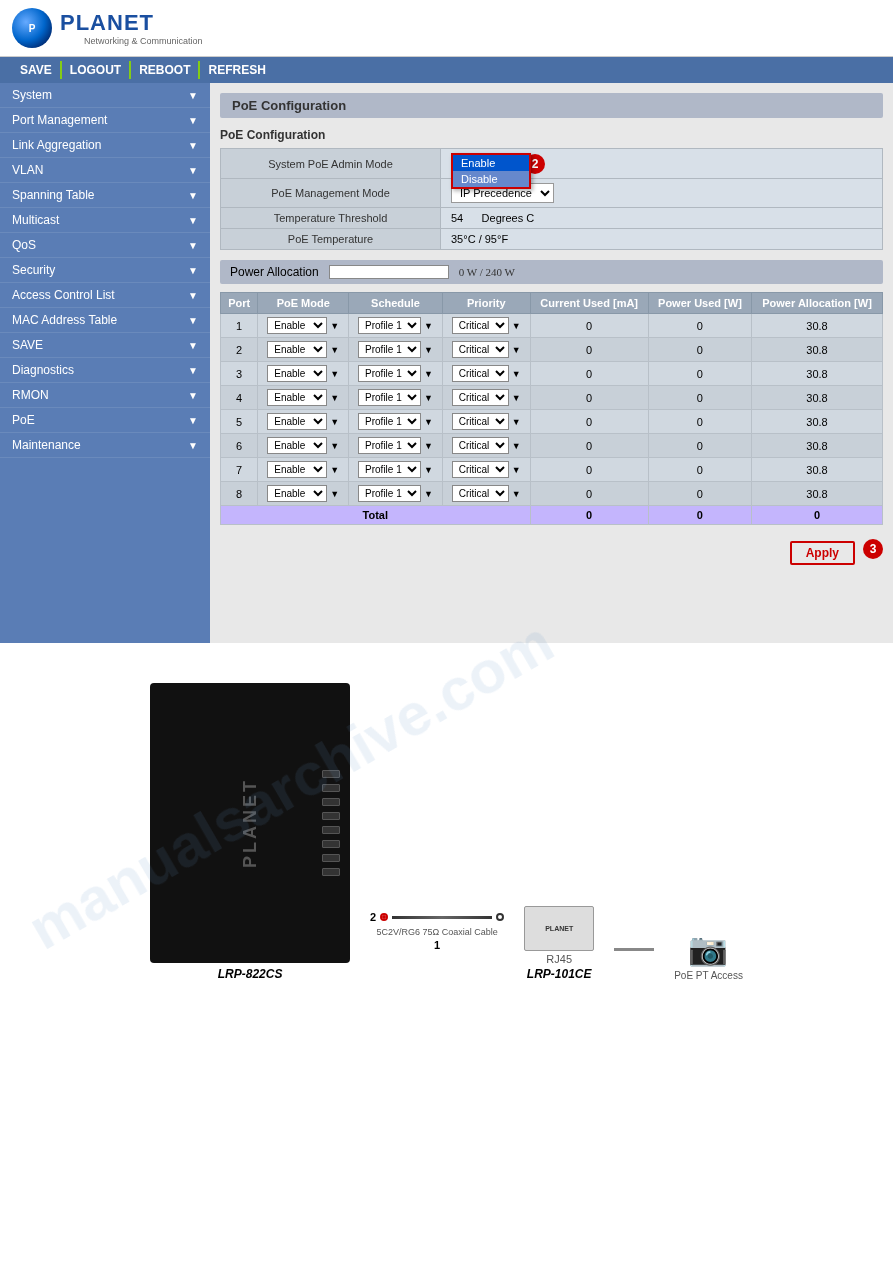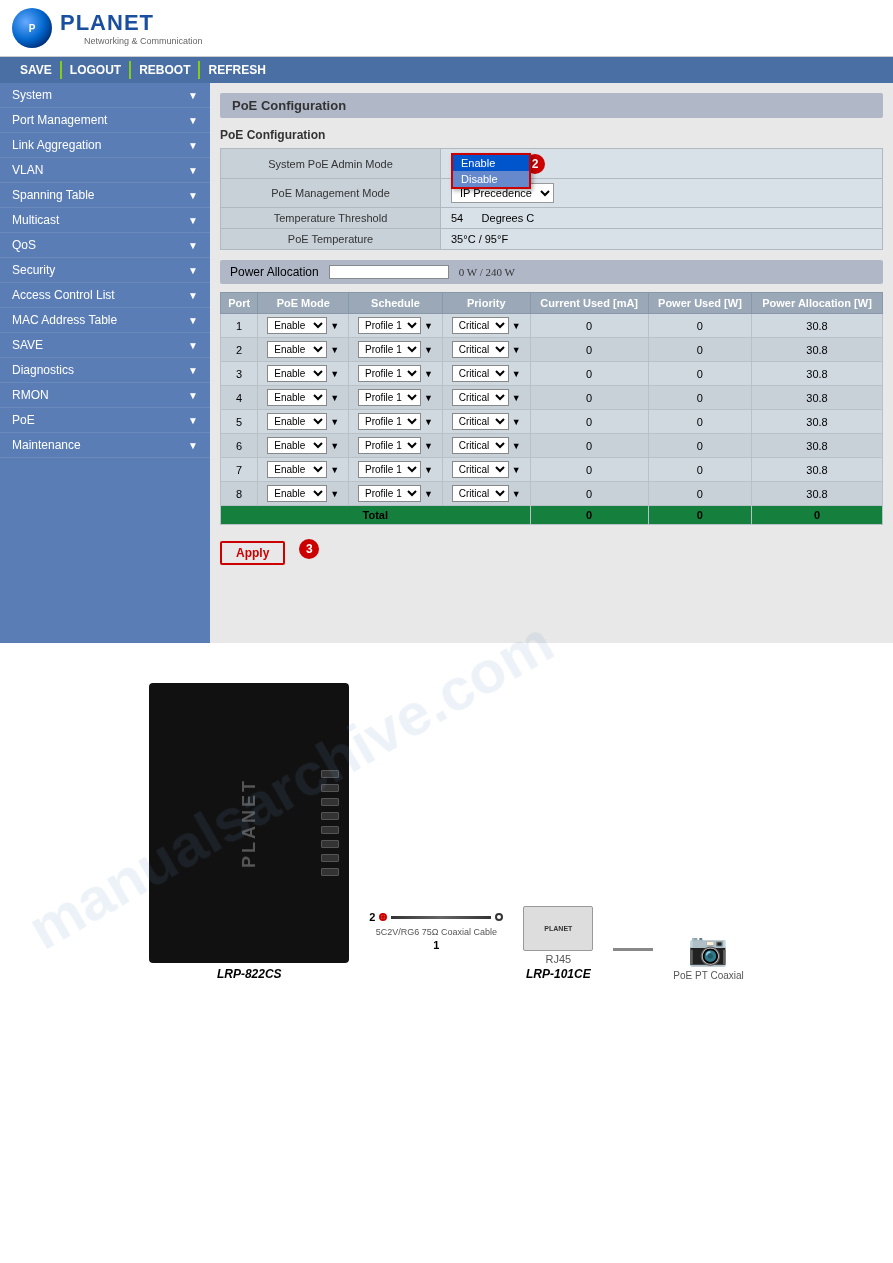--- a/index.html
+++ b/index.html
@@ -55,21 +55,21 @@
     .power-bar-outer { width: 120px; height: 14px; background: #fff; border: 1px solid #888; }
     .power-bar-inner { width: 0%; height: 100%; background: #4a8; }
     .power-text { font-size: 11px; color: #333; font-family: Liberation Serif, serif; }
 
     
     .port-table { width: 100%; border-collapse: collapse; font-size: 11px; }
     .port-table th { background: #9aa8b8; color: #fff; padding: 4px 6px; border: 1px solid #8898a8; text-align: center; }
     .port-table td { background: #d0d8e0; padding: 3px 6px; border: 1px solid #b8c0c8; text-align: center; }
     .port-table tr:nth-child(even) td { background: #c8d0d8; }
     .port-table select { font-size: 10px; padding: 1px 2px; border: 1px solid #888; background: #fff; }
-    .total-row td { background: #15803d; font-weight: bold; }
+    .total-row td { background: #c4b5fd; font-weight: bold; }
 
     
     .apply-btn { background: #e8e8e8; border: 2px solid #cc0000; color: #cc0000; padding: 3px 14px; font-size: 12px; font-weight: bold; cursor: pointer; border-radius: 2px; margin-top: 8px; }
 
     
     .bottom-section { margin-top: 20px; padding: 20px; text-align: center; }
     .black-device { width: 200px; height: 280px; background: #111; border-radius: 4px; display: flex; flex-direction: column; justify-content: center; align-items: flex-end; padding-right: 10px; position: relative; }
     .device-ports { display: flex; flex-direction: column; gap: 6px; }
     .device-port { width: 18px; height: 8px; background: #333; border: 1px solid #555; border-radius: 1px; }
     .planet-vert { position: absolute; left: 50%; top: 50%; transform: translate(-50%, -50%) rotate(-90deg); color: #555; font-size: 18px; font-weight: bold; letter-spacing: 3px; white-space: nowrap; }
@@ -429,21 +429,21 @@
       <tfoot>
         <tr class="total-row">
           <td colspan="4">Total</td>
           <td>0</td>
           <td>0</td>
           <td>0</td>
         </tr>
       </tfoot>
     </table>
 
-    <div style="margin-top: 8px; display:flex; align-items:center; gap:10px;">
+    <div style="margin-top: 8px; display:flex; align-items:center; gap:4px;justify-content:flex-end;">
       <button class="apply-btn">Apply</button>
       <span class="step-badge">3</span>
     </div>
 
   </div>
 </div>
 
 <div class="bottom-section">
   <div style="display:flex; justify-content:center; gap:20px; align-items:flex-end;">
     <div style="display:flex; flex-direction:column; align-items:center;">
@@ -485,18 +485,18 @@
       <div style="font-size:11px; color:#555; margin-top:2px;">RJ45</div>
       <div style="font-size:12px; font-style:italic; font-weight:bold; margin-top:2px;">LRP-101CE</div>
     </div>
 
     <div style="display:flex; flex-direction:column; align-items:center; padding-bottom:30px;">
       <div style="width:40px; height:3px; background:#888;"></div>
     </div>
 
     <div style="display:flex; flex-direction:column; align-items:center;">
       <div style="font-size:32px;">📷</div>
-      <div style="font-size:10px; color:#555; margin-top:2px;">PoE PT Coaxial</div>
+      <div style="font-size:10px; color:#555; margin-top:2px;">PoE PT Access</div>
     </div>
   </div>
 </div>
 
 <div style="position:fixed; top:50%; left:30%; font-size:60px; color:rgba(100,150,200,0.12); font-weight:bold; transform:rotate(-30deg) translate(-50%,-50%); pointer-events:none; z-index:999; white-space:nowrap;">manualsarchive.com</div>
 
 </body></html>

